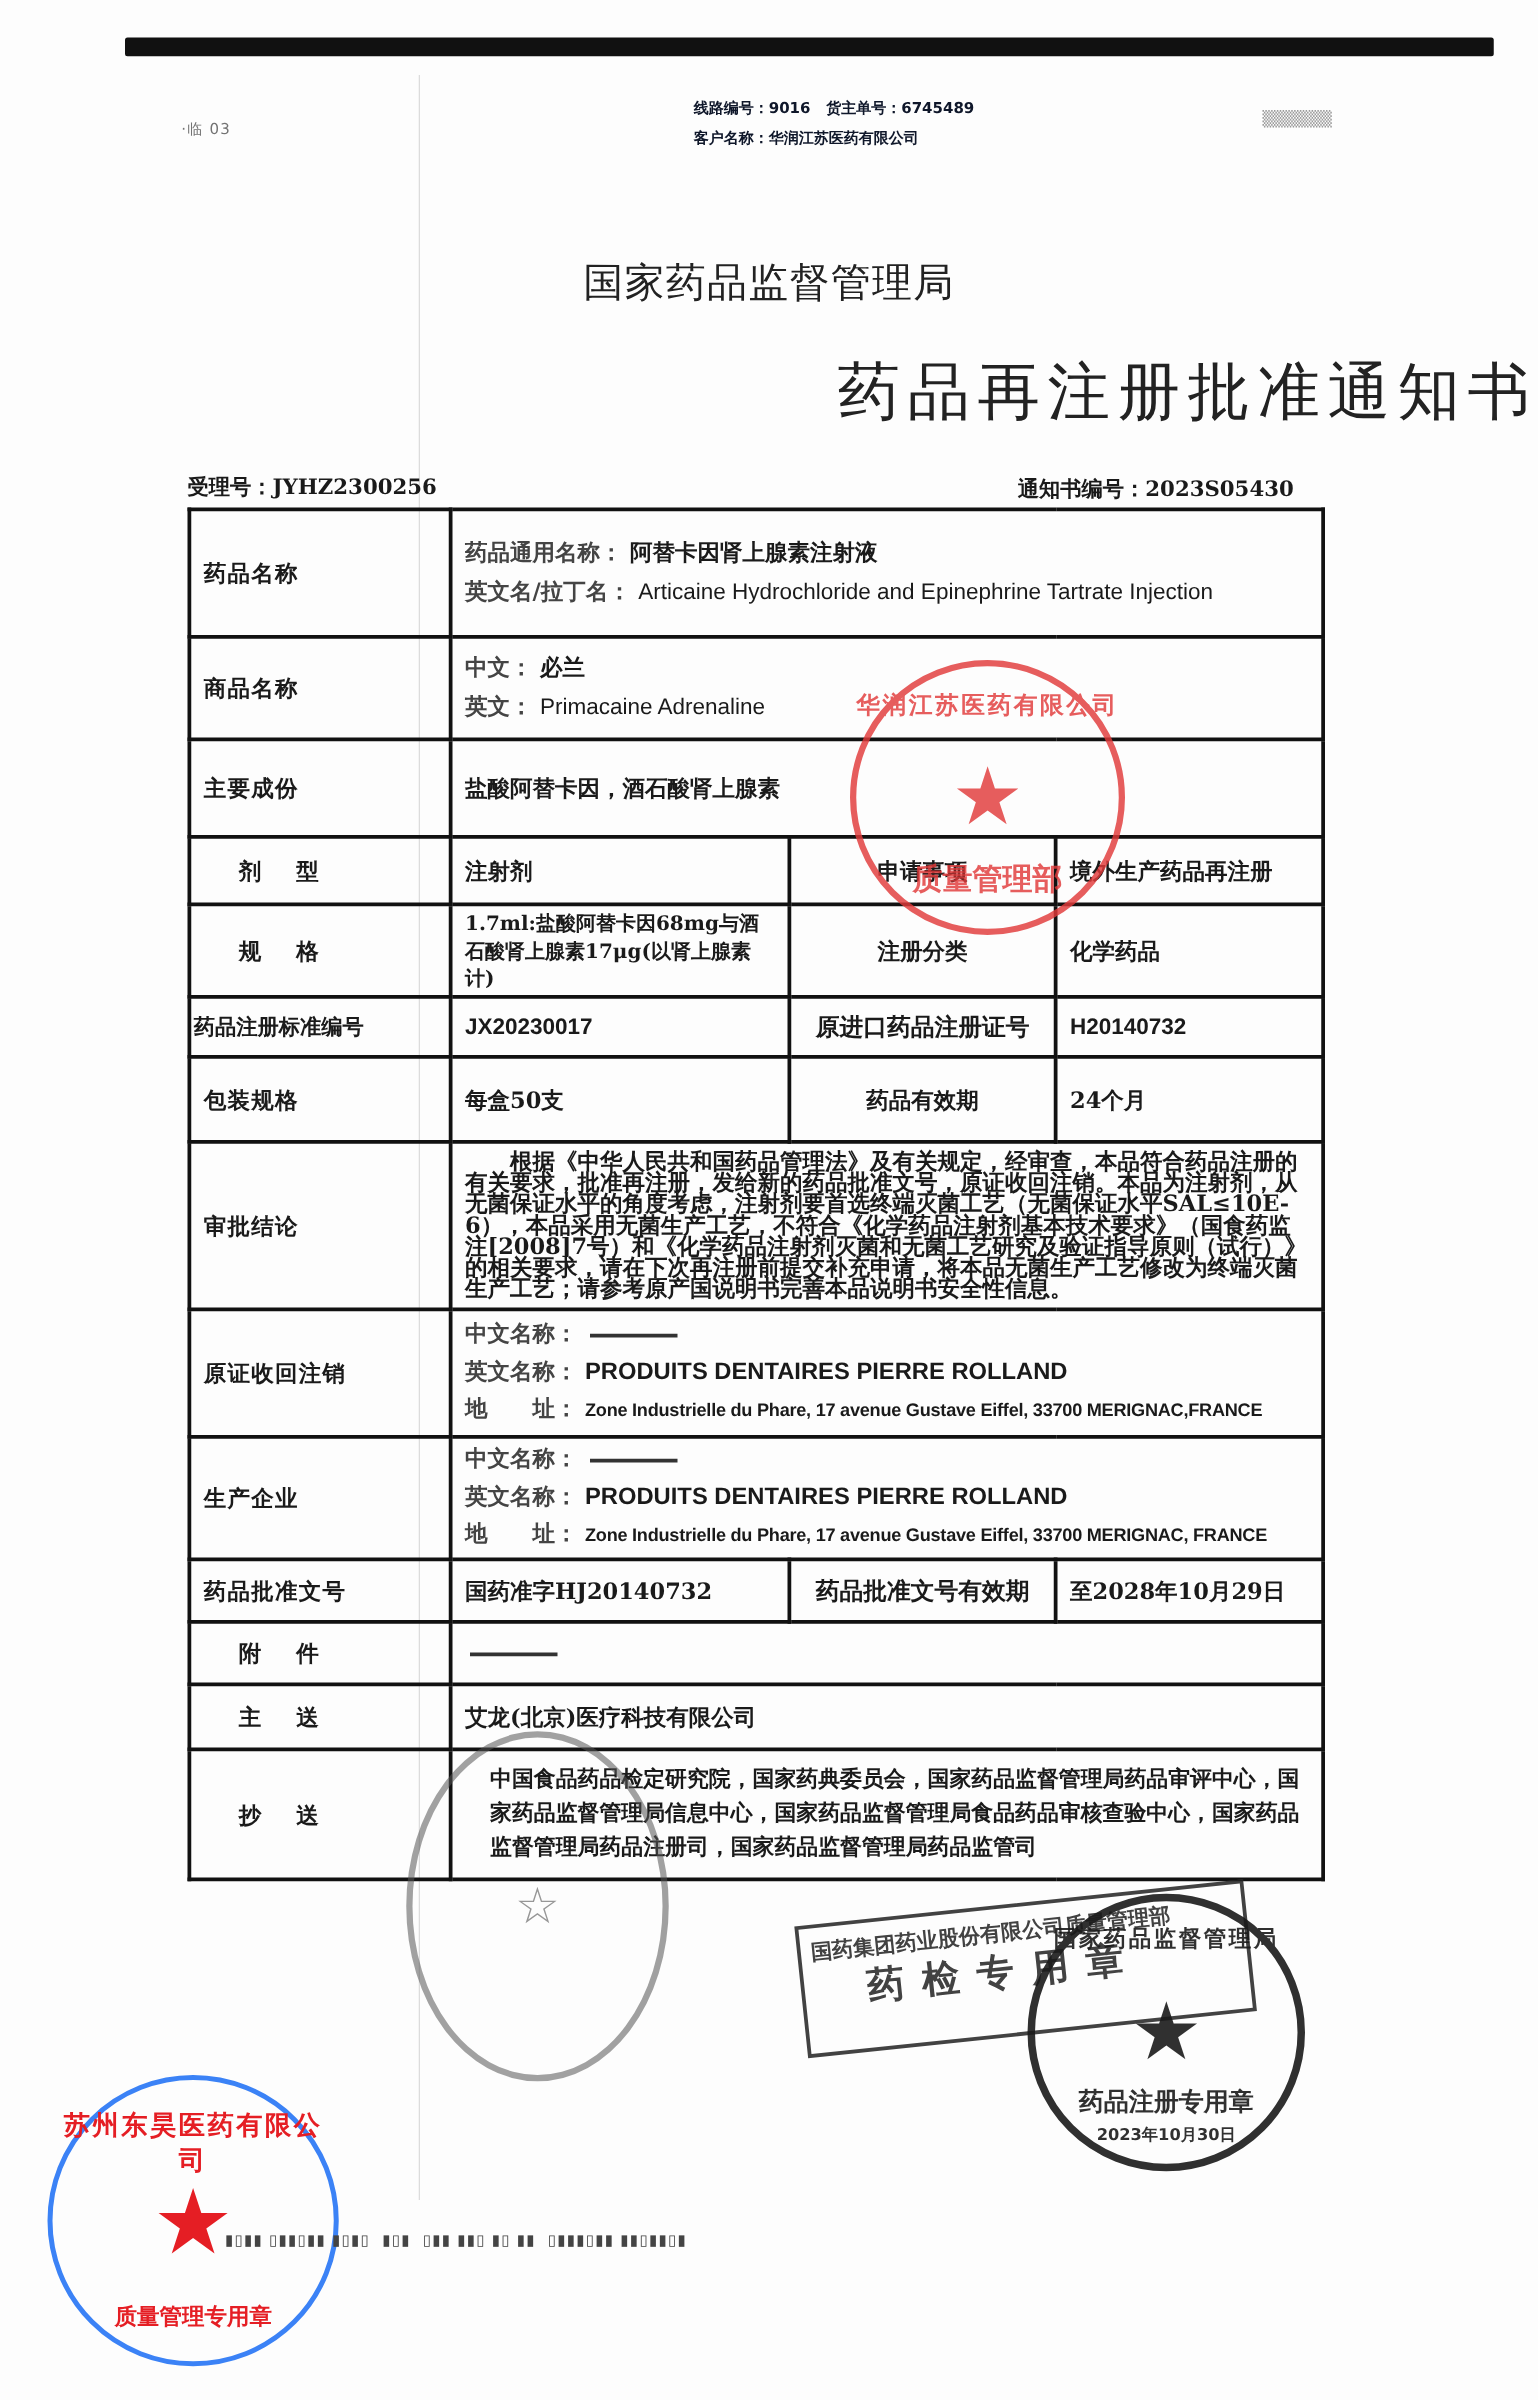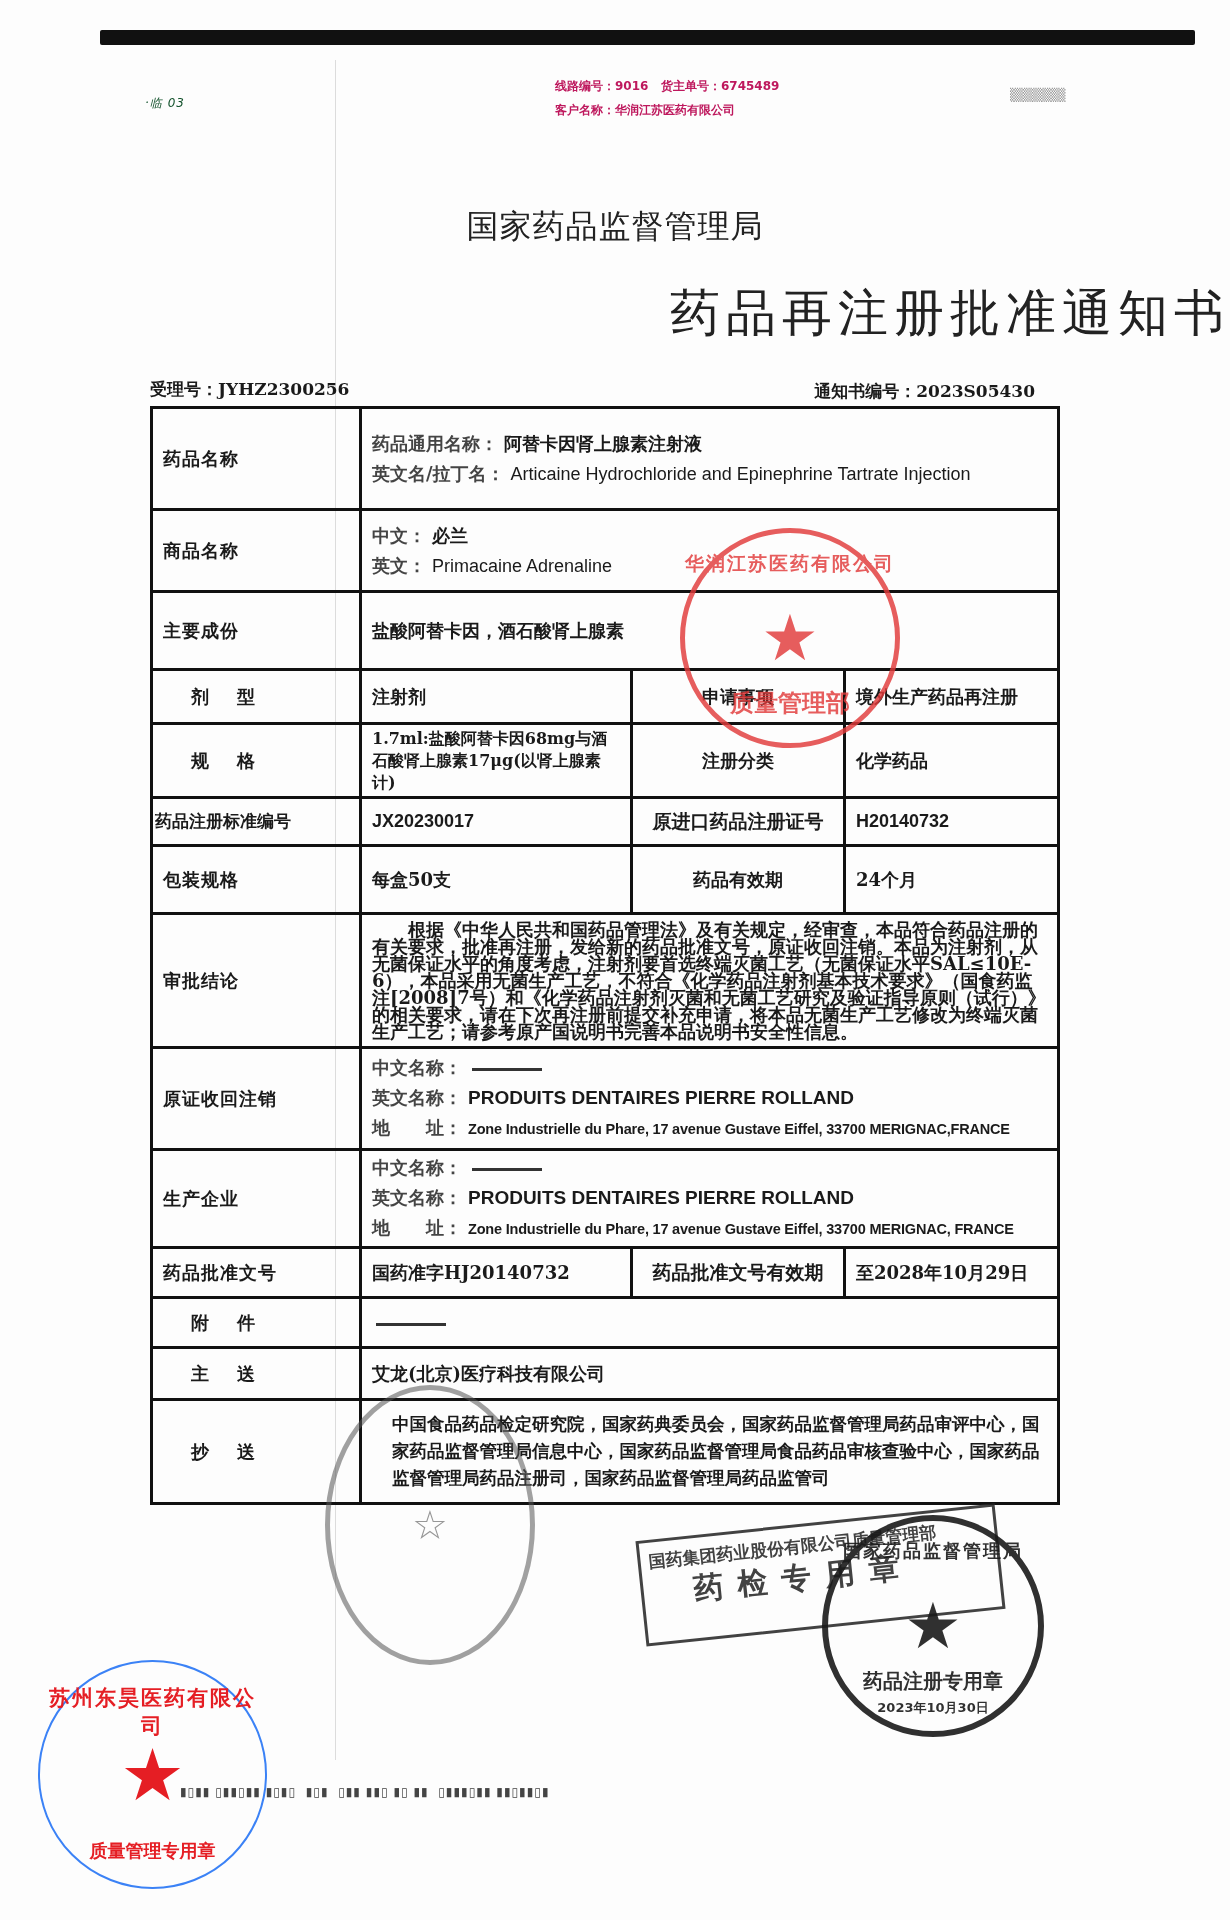--- a/index.html
+++ b/index.html
@@ -2,22 +2,22 @@
 <html><head>
 <meta charset="utf-8">
 <style>
   html, body { margin:0; padding:0; }
   body {
     width:1230px; height:1920px; background:#fdfdfd; position:relative; overflow:hidden;
     font-family:"DejaVu Sans", "Liberation Sans", sans-serif; color:#1a1a1a;
   }
   .topbar { position:absolute; left:100px; top:30px; width:1095px; height:15px; background:#111; border-radius:2px; }
   .fold-line { position:absolute; left:335px; top:60px; width:1px; height:1700px; background:#dcdcdc; }
-  .meta { position:absolute; left:555px; top:74px; font-size:12px; line-height:24px; font-weight:bold; color:#be185d; }
-  .smudge-left { position:absolute; left:145px; top:95px; font-size:12px; color:#14532d; letter-spacing:1px;font-style:italic; }
+  .meta { position:absolute; left:555px; top:74px; font-size:12px; line-height:24px; font-weight:bold; color:#0f172a; }
+  .smudge-left { position:absolute; left:145px; top:95px; font-size:12px; color:#737373; letter-spacing:1px; }
   .smudge-right { position:absolute; left:1010px; top:88px; font-size:12px; color:#999; }
   .org-title { position:absolute; left:0; width:1230px; top:205px; text-align:center; font-size:32px; color:#222; letter-spacing:1px; }
   .doc-title { position:absolute; left:0; width:1230px; top:280px; text-align:right; font-size:50px; color:#222; letter-spacing:6px; }
   .accept-no { position:absolute; left:150px; top:378px; font-size:17px; font-family:"DejaVu Serif", serif; font-weight:bold; }
   .notice-no { position:absolute; right:195px; top:380px; font-size:17px; font-family:"DejaVu Serif", serif; font-weight:bold; }
 
   table.form {
     position:absolute; left:150px; top:406px; width:910px; border-collapse:collapse;
     font-family:"DejaVu Serif", "Liberation Serif", serif;
   }
@@ -29,21 +29,21 @@
   .line { display:block; line-height:30px; }
   .k { color:#444; margin-right:6px; }
   .latin { font-family:"Liberation Sans", sans-serif; font-weight:normal; }
   .latin.b { font-weight:bold; }
   .addr { font-family:"Liberation Sans", sans-serif; font-size:14.5px; font-weight:bold; letter-spacing:-0.2px; }
   .concl { font-size:12.6px; line-height:17px; padding:6px 8px 6px 10px !important; text-indent:2em; font-weight:bold;margin-left:13px; }
   .dash { display:inline-block; width:70px; border-top:3px solid #333; vertical-align:middle; margin-left:4px; }
 
   .stamp { position:absolute; border-radius:50%; display:flex; align-items:center; justify-content:center; }
   .stamp-red1 { left:680px; top:528px; width:210px; height:210px; border:5px solid #e23a3a; color:#e23a3a; opacity:0.82; }
-  .stamp-red2 { left:38px; top:1660px; width:225px; height:225px; border:2px solid #3b82f6; color:#e51e24; }
+  .stamp-red2 { left:38px; top:1660px; width:225px; height:225px; border:4px solid #3b82f6; color:#e51e24; }
   .stamp-black { left:822px; top:1515px; width:210px; height:210px; border:6px solid #1a1a1a; color:#1a1a1a; opacity:0.9; }
   .stamp-grey { left:325px; top:1385px; width:200px; height:270px; border:5px solid #555; color:#444; opacity:0.55; border-radius:50%; }
   .stamp-star { font-size:64px; line-height:1; }
   .stamp-text-top { position:absolute; top:18px; width:100%; text-align:center; font-size:22px; font-weight:bold; font-family:"DejaVu Sans", sans-serif; letter-spacing:2px; }
   .stamp-text-bot { position:absolute; bottom:36px; width:100%; text-align:center; font-size:22px; font-weight:bold; font-family:"DejaVu Sans", sans-serif; }
   .stamp-date { position:absolute; bottom:14px; width:100%; text-align:center; font-size:13px; font-weight:bold; }
   .rect-stamp {
     position:absolute; left:640px; top:1522px; width:355px; height:100px; border:3px solid #222; transform:rotate(-6deg);
     color:#222; font-family:"DejaVu Sans", sans-serif; opacity:0.85; background:rgba(255,255,255,0.2);
   }

